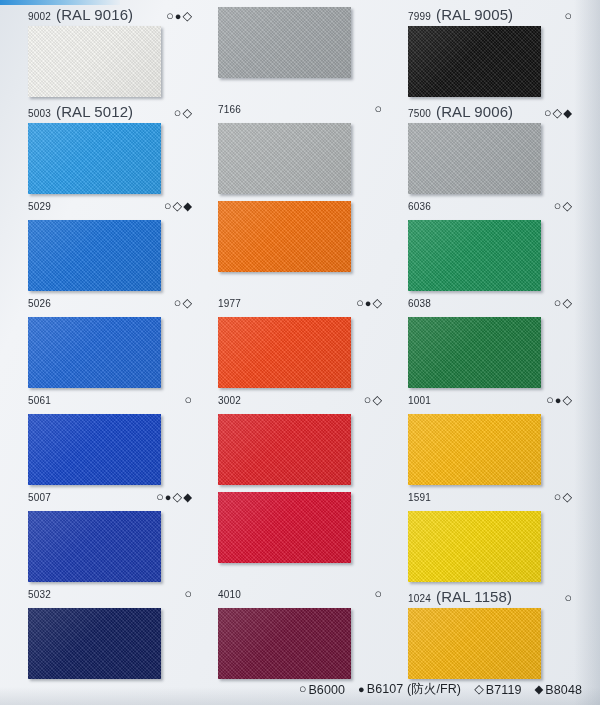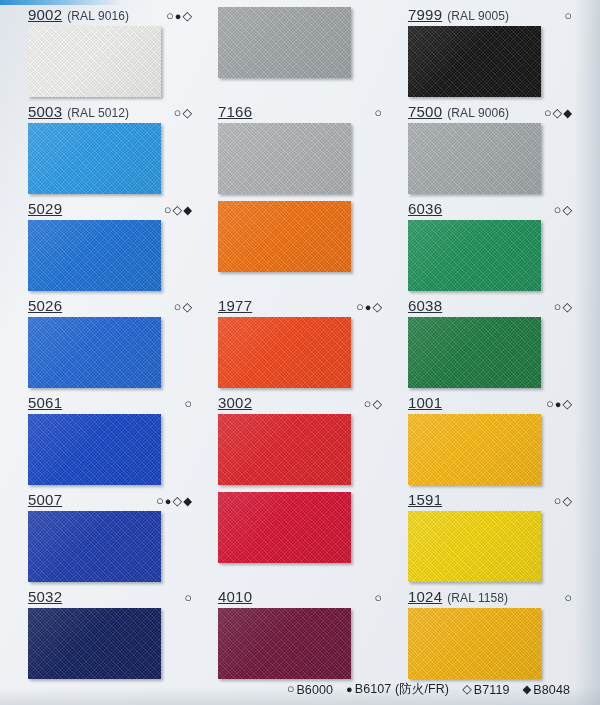--- a/index.html
+++ b/index.html
@@ -53,27 +53,26 @@
   .cell { position: relative; width: 190px; }
 
   .cell-header {
     display: flex;
     align-items: baseline;
     height: 19px;
     padding-right: 26px;
     white-space: nowrap;
   }
   .code {
-    font-size: 15px;
+    font-size: 10px;
     color: #2a2f38;
     letter-spacing: 0.2px;
-    text-decoration: underline;
   }
   .ral {
-    font-size: 12px;
+    font-size: 15px;
     color: #3a414c;
     margin-left: 5px;
     letter-spacing: 0.1px;
   }
   .markers {
     margin-left: auto;
     display: flex;
     align-items: center;
     gap: 1px;
     line-height: 1;
@@ -117,21 +116,21 @@
 
   .legend {
     position: absolute;
     left: 0;
     bottom: 7px;
     width: 600px;
     display: flex;
     justify-content: flex-end;
     align-items: center;
     gap: 13px;
-    padding-right: 30px;
+    padding-right: 18px;
   }
   .legend-item {
     display: flex;
     align-items: center;
     gap: 2px;
     font-size: 12.5px;
     color: #1d2127;
     white-space: nowrap;
   }
   .legend-item .lbl { letter-spacing: 0.1px; }

